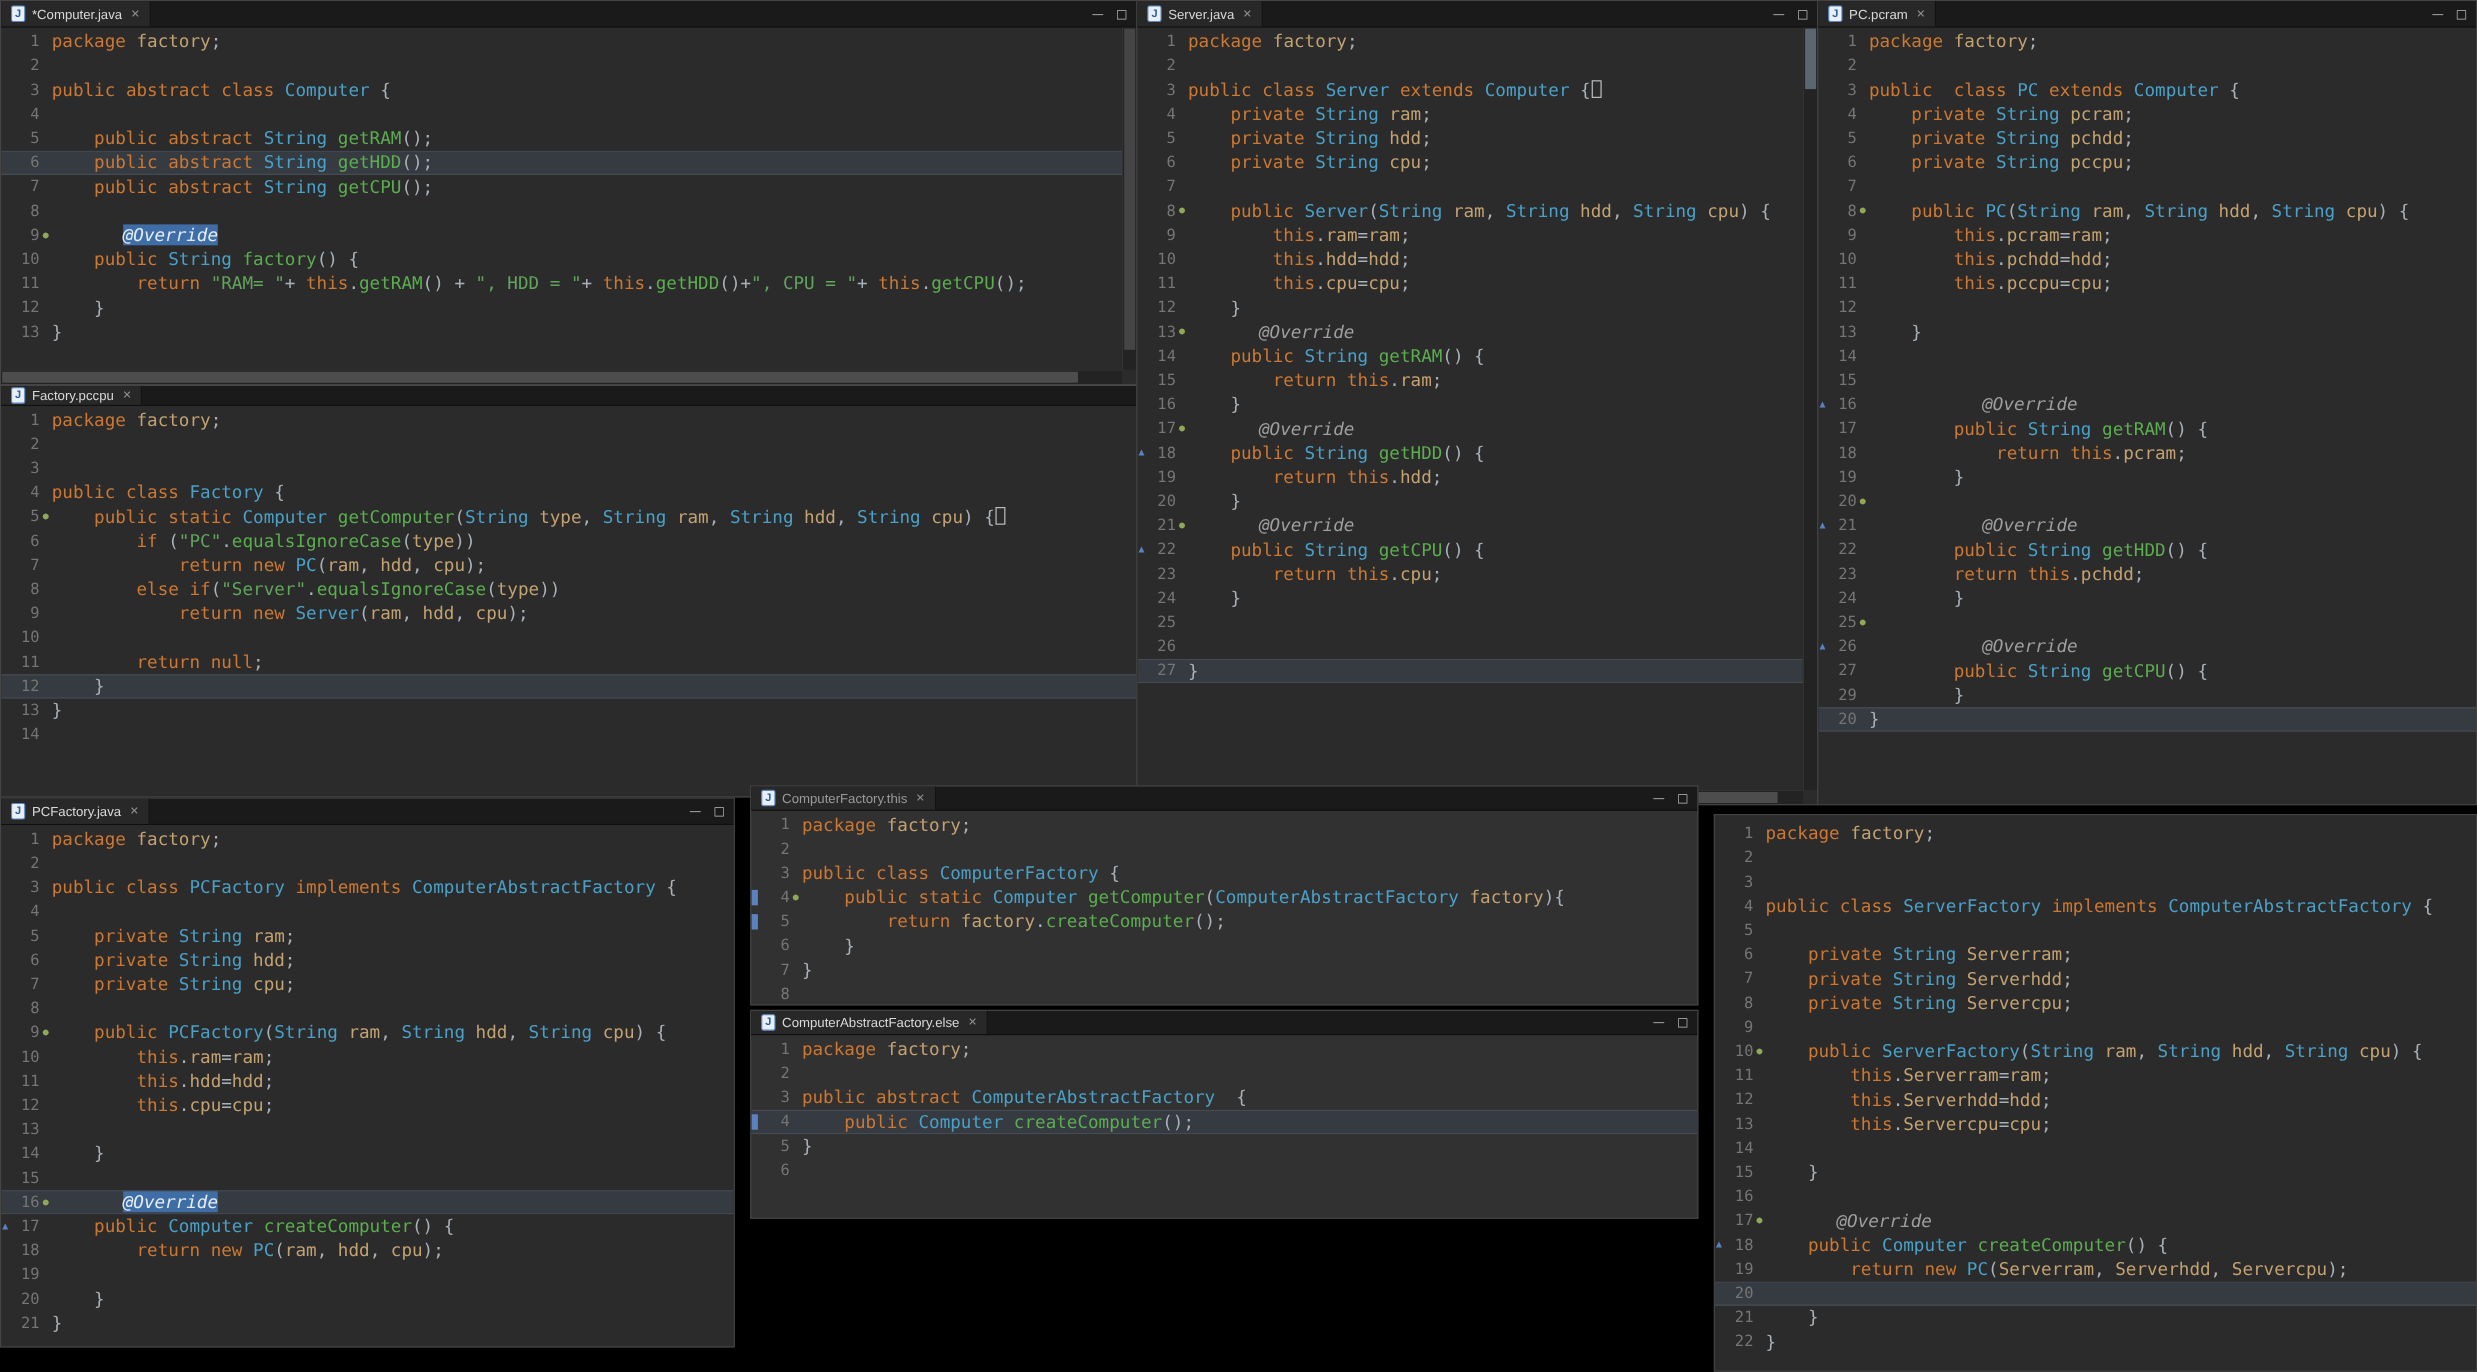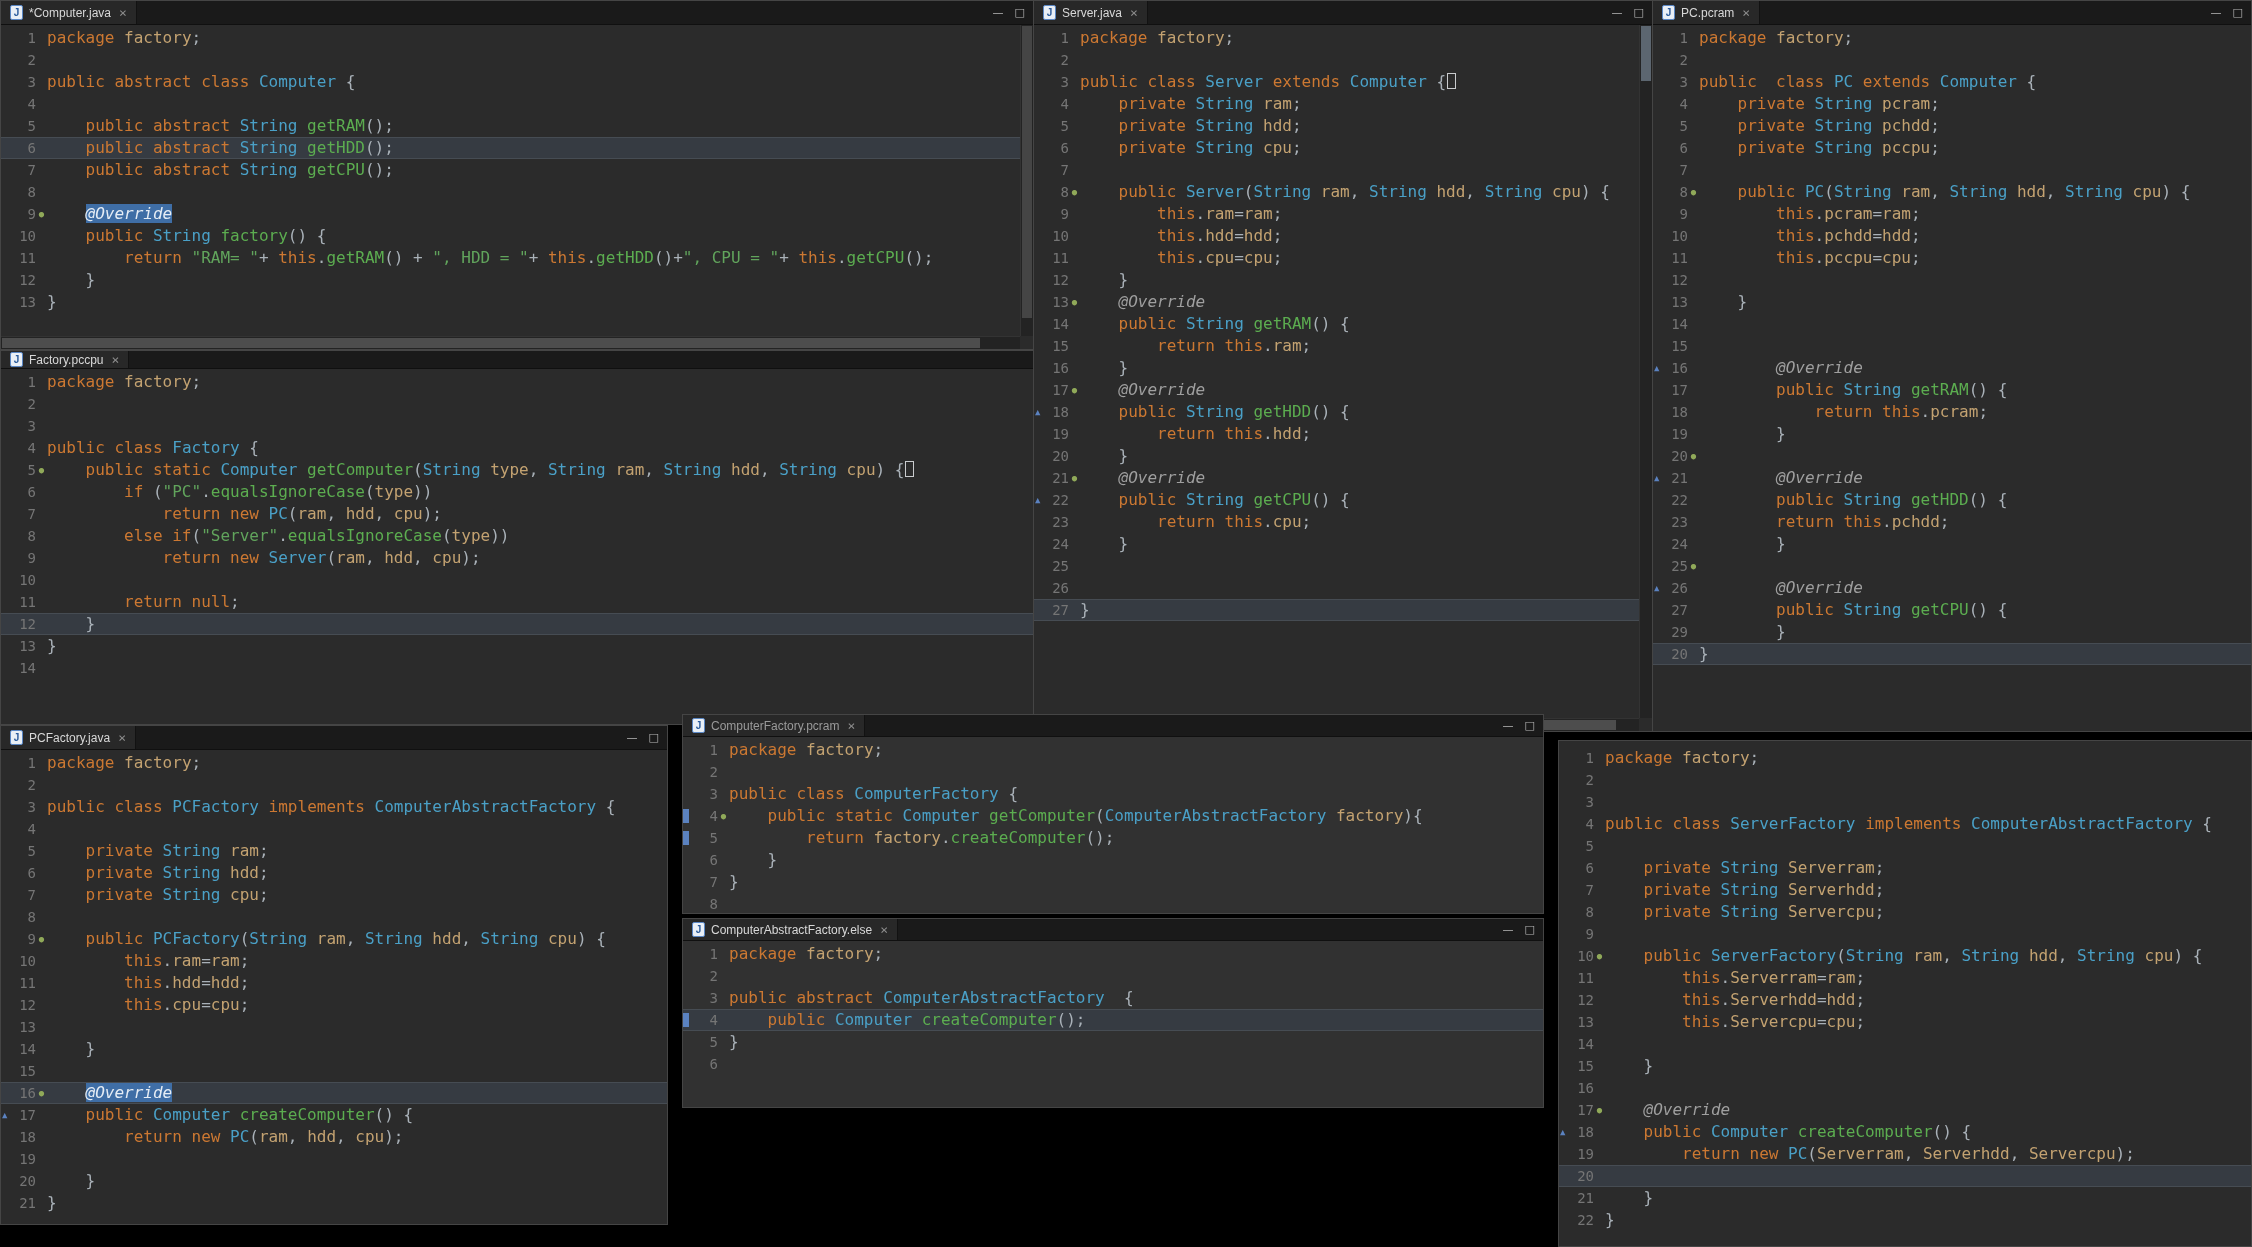--- a/index.html
+++ b/index.html
@@ -42,21 +42,21 @@
   .gut { flex:0 0 46px; display:flex; }
   .arr { width:13px; padding-left:1px; color:var(--marker_arrow,#5b82c0); font-size:9px; line-height:22px; }
   .num { width:22px; text-align:right; color:var(--line_number,#757575); font-size:14px; line-height:22px; }
   .dot { width:11px; text-align:center; color:var(--marker_dot,#90a959); font-size:9px; line-height:22px; }
   .txt { white-space:pre; color:var(--punctuation,#a9b1b8); }
 
   .kw  { color:var(--keyword,#cc7832); }
   .ty  { color:var(--type,#4aa0c7); }
   .mth { color:var(--method,#5cad50); }
   .str { color:var(--string,#61a45c); }
-  .ann { color:var(--annotation,#9f9f9f); font-style:italic; }
+  .ann { color:var(--annotation,#9f9f9f); font-style:italic;margin-left:26px; }
   .idn { color:var(--identifier,#c3a271); }
   .pun { color:var(--punctuation,#a9b1b8); }
   .ann.sel { background:var(--selection,#3f6ea6); color:#e6edf5; }
   .cursor { display:inline-block; width:9px; height:16px; border:1px solid #c9cbce;
             vertical-align:-2px; margin-left:1px; }
   .edgebar { position:absolute; left:0; top:4px; width:6px; height:14px;
              background:var(--marker_arrow,#3e6fb0); }
 
   .vscroll { position:absolute; top:24px; right:0; bottom:13px; width:13px;
              background:#232323; border-left:1px solid #333; }
@@ -260,21 +260,21 @@
         <div class="cl"><span class="gut"><span class="arr"></span><span class="num">19</span><span class="dot"></span></span><span class="txt"></span></div>
         <div class="cl"><span class="gut"><span class="arr"></span><span class="num">20</span><span class="dot"></span></span><span class="txt"><span class="pun">    }</span></span></div>
         <div class="cl"><span class="gut"><span class="arr"></span><span class="num">21</span><span class="dot"></span></span><span class="txt"><span class="pun">}</span></span></div>
       </div>
   </div>
 
   <div class="pane" id="p5">
     <div class="tabbar">
       <div class="tab dim">
         <span class="ficon">J</span>
-        <span class="tlabel">ComputerFactory.pcram</span>
+        <span class="tlabel">ComputerFactory.this</span>
         <span class="tclose">×</span>
       </div>
       <div class="winbtns">
         <span class="wbtn">—</span>
         <span class="wbtn">□</span>
       </div>
     </div>
     <div class="code">
         <div class="cl"><span class="gut"><span class="arr"></span><span class="num">1</span><span class="dot"></span></span><span class="txt"><span class="kw">package</span><span class="pun"> </span><span class="idn">factory</span><span class="pun">;</span></span></div>
         <div class="cl"><span class="gut"><span class="arr"></span><span class="num">2</span><span class="dot"></span></span><span class="txt"></span></div>

